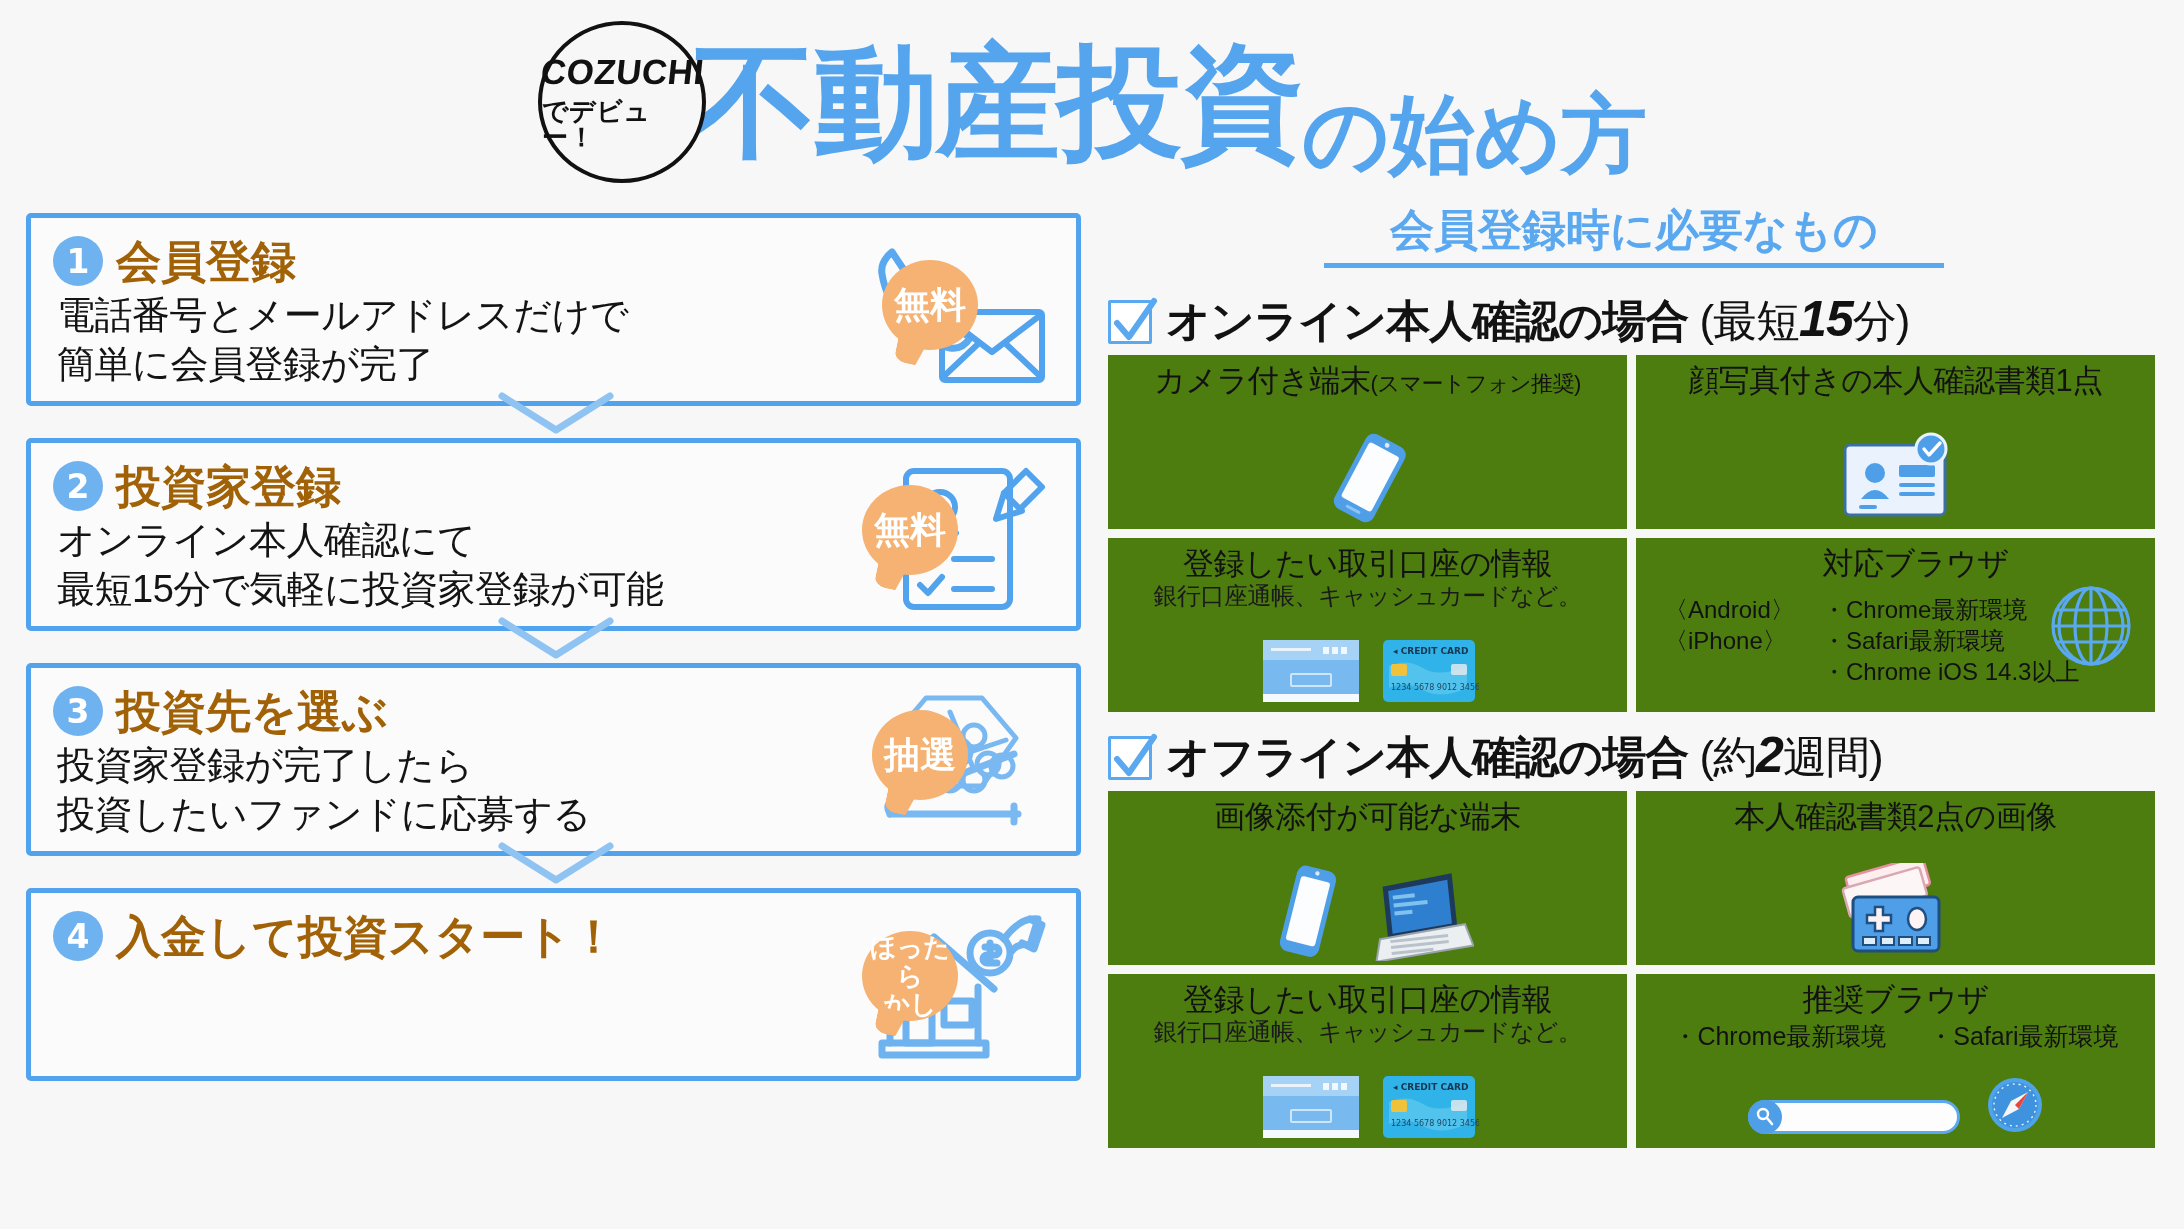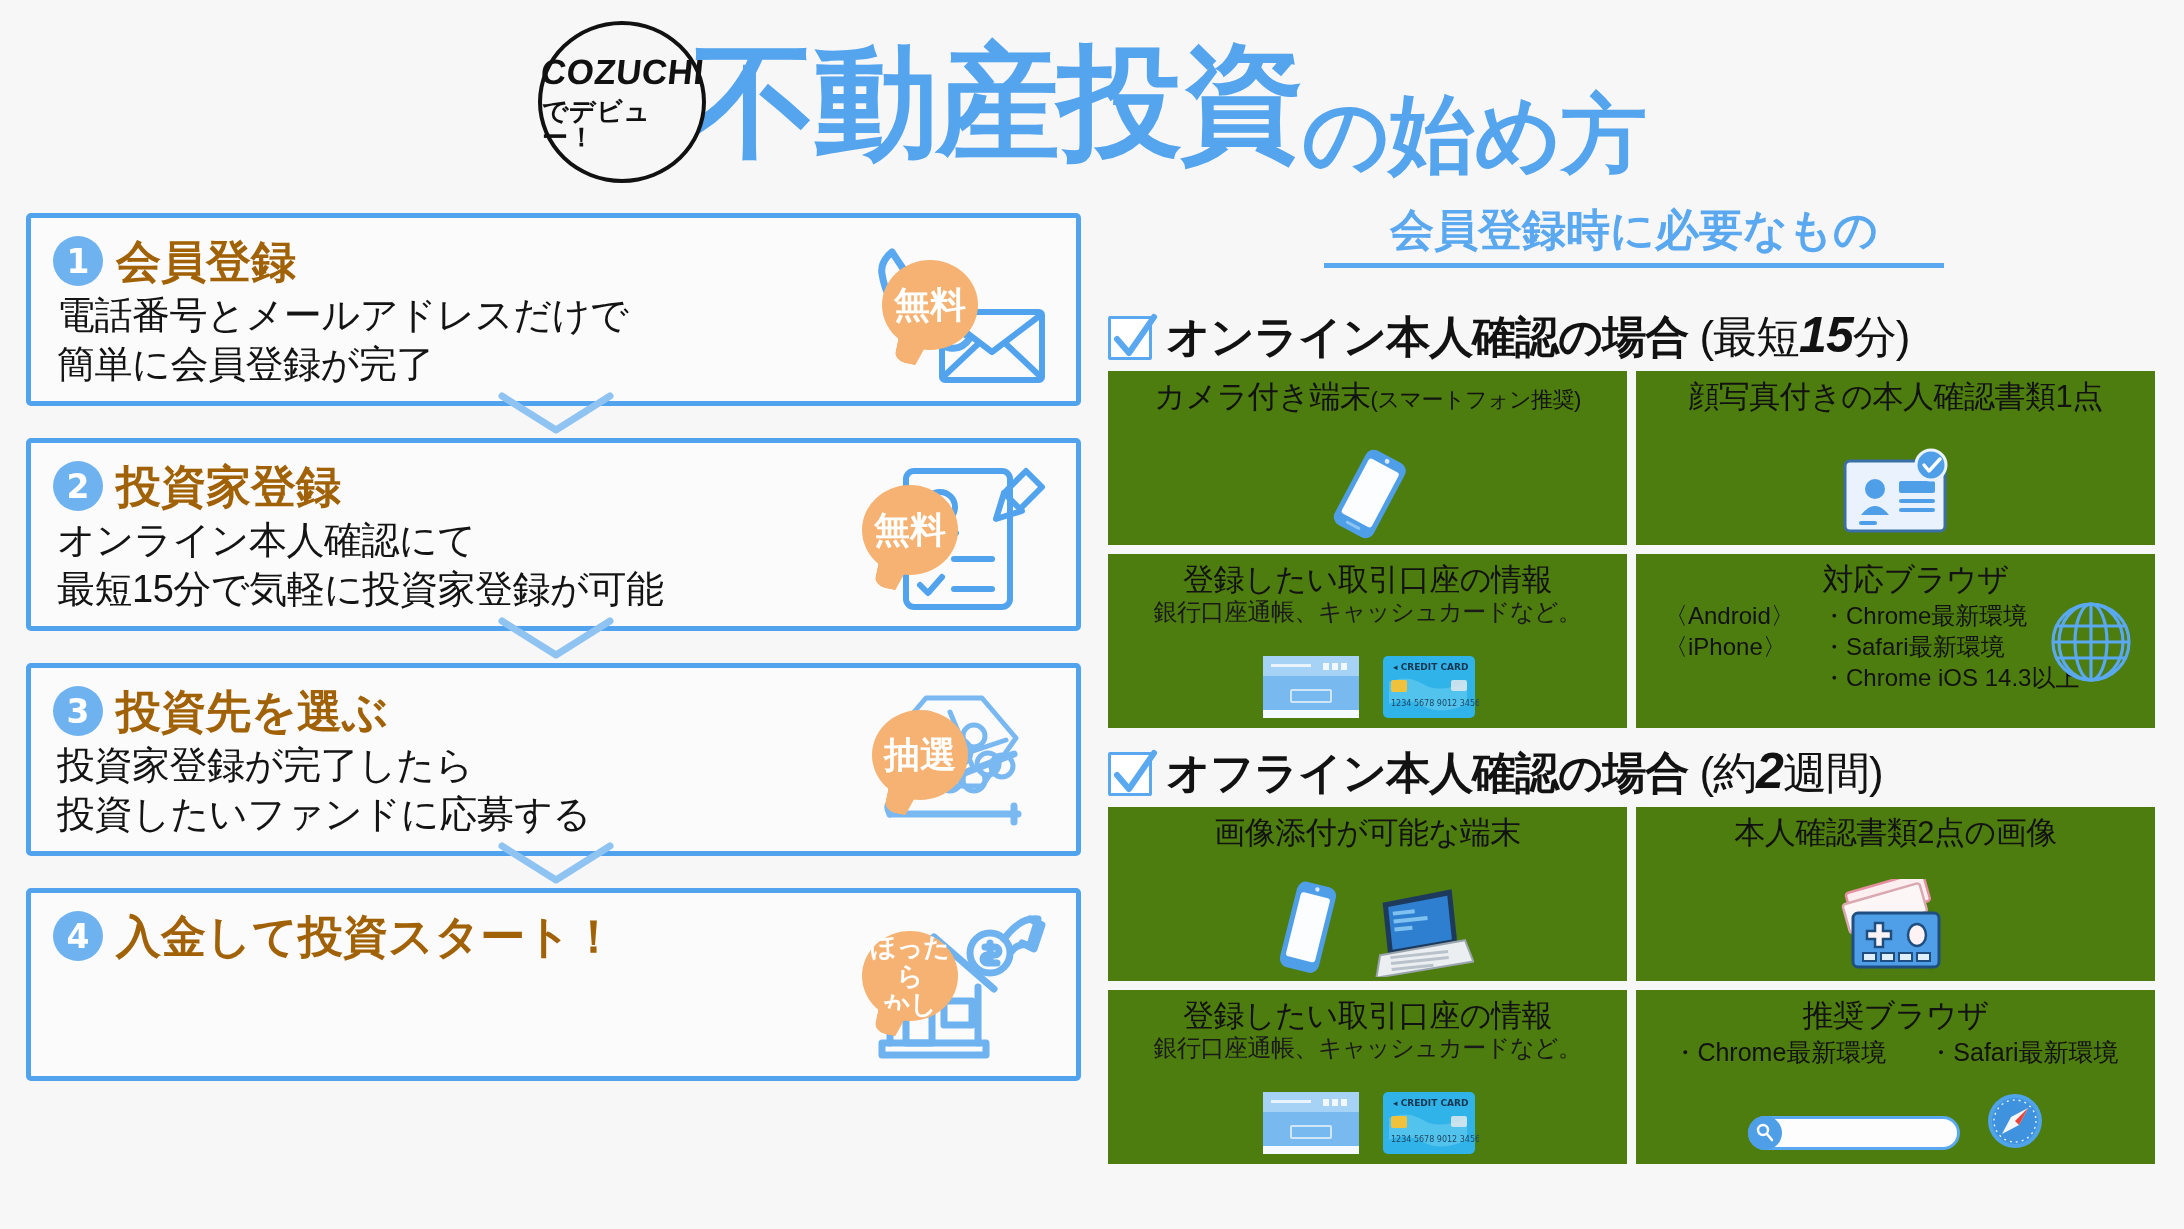--- a/index.html
+++ b/index.html
@@ -196,21 +196,21 @@
 
   .right-heading {
     text-align: center;
     font-size: 44px;
     font-weight: bold;
     color: #5aa8f0;
     line-height: 1;
     padding-bottom: 11px;
     border-bottom: 5px solid #5aa8f0;
     width: 620px;
-    margin: 0 auto 42px auto;
+    margin: 0 auto 26px auto;
     letter-spacing: 0px;
   }
 
   .section-head {
     display: flex;
     align-items: flex-end;
     gap: 14px;
     margin-bottom: 11px;
   }
   .chk {
@@ -269,21 +269,21 @@
     left: 0; right: 0; bottom: 4px;
     display: flex;
     align-items: flex-end;
     justify-content: center;
     gap: 12px;
     height: 96px;
   }
 
   
   .browser-rows {
-    margin-top: 2px;
+    margin-top: 12px;
     padding-left: 28px;
     font-size: 24px;
     color: #121212;
     line-height: 1.30;
   }
   .browser-row { display: flex; gap: 6px; white-space: nowrap; }
   .browser-os { width: 152px; flex: none; }
   .browser-val { }
   .globe-art { position: absolute; right: 18px; top: 42px; }
 

